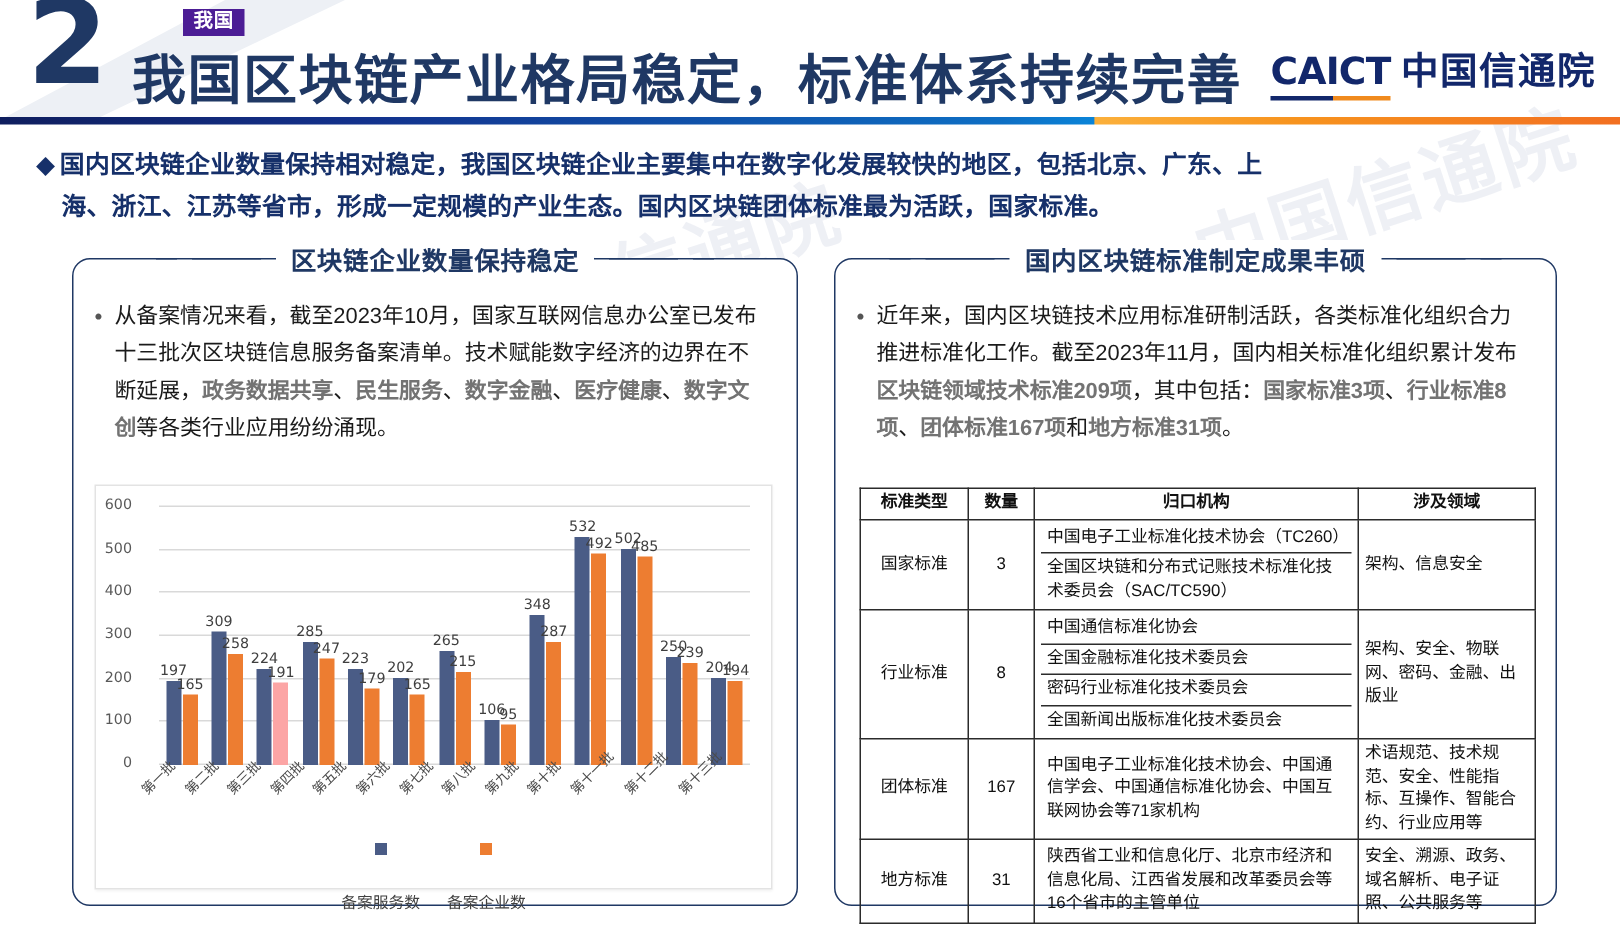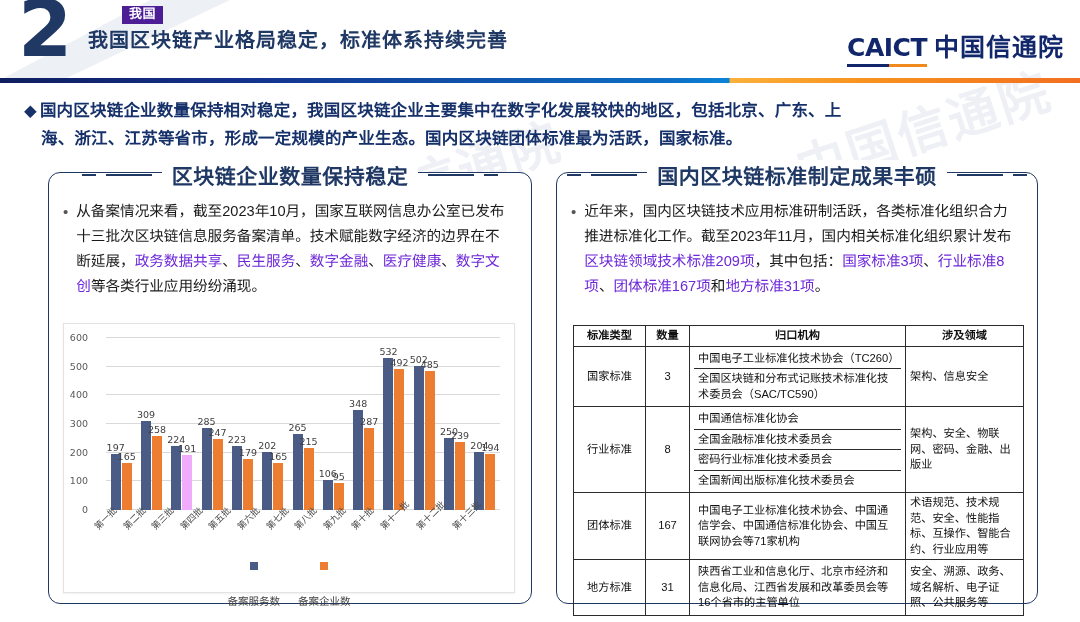--- a/index.html
+++ b/index.html
@@ -26,21 +26,21 @@
   }
   .tag {
     position: absolute; left: 122px; top: 6px;
     background: #4c1d95; color: #ffffff;
     font-size: 13px; font-weight: 700;
     padding: 1px 7px 2px 7px; line-height: 1.15;
     letter-spacing: 0.5px;
   }
   .headline {
     position: absolute; left: 88px; top: 24px;
-    font-size: 20px; font-weight: 700; color: #1F3864;
+    font-size: 36px; font-weight: 700; color: #1F3864;
     letter-spacing: 1px; white-space: nowrap;
   }
   .logo {
     position: absolute; right: 16px; top: 27px;
     display: flex; align-items: flex-end; gap: 7px;
   }
   .logo-caict {
     position: relative;
     font-family: "DejaVu Sans", sans-serif;
     font-size: 25px; font-weight: 700; color: #12276B;
@@ -83,36 +83,36 @@
   .panel-title {
     position: absolute; top: -13px; left: 0; width: 100%;
     display: flex; align-items: center; justify-content: center;
     gap: 10px; pointer-events: none;
   }
   .panel-title .rule {
     height: 1.6px; background: #1F3864; width: 46px; flex: 0 0 auto;
   }
   .panel-title .tt {
     background: #ffffff; padding: 0 10px;
-    font-size: 21px; font-weight: 700; color: #1F3864;
+    font-size: 17px; font-weight: 700; color: #1F3864;
     letter-spacing: 0.5px; white-space: nowrap;
   }
   .panel-title .gap-l, .panel-title .gap-r {
     flex: 1 1 auto; height: 1.6px; background: #1F3864;
     max-width: 14px;
   }
 
   .panel-body { padding: 26px 18px 10px 14px; }
   .bullet {
     display: flex; gap: 8px;
     font-size: 14.6px; line-height: 25px; color: #1A1A1A;
   }
   .bullet .dot { color: #555; font-size: 15px; line-height: 25px; }
   .bullet .txt { flex: 1; }
-  .hi { color: #6d28d9; font-weight: 400; }
+  .hi { color: #737373; font-weight: 700; }
 
   
   .chart-card {
     position: absolute; left: 14px; top: 150px;
     width: 452px; height: 270px;
     border: 1px solid #E3E3E3; background: #fff;
     box-shadow: 0 1px 2px rgba(0,0,0,.06);
   }
   .plot {
     position: absolute; left: 42px; top: 14px;
@@ -283,21 +283,21 @@
                 <span class="lbl">309</span>
               </div>
               <div class="bar b2" style="height: 43%; background: rgb(237, 125, 49);">
                 <span class="lbl">258</span>
               </div>
             </div>
             <div class="group">
               <div class="bar b1" style="height: 37.3333%; background: rgb(74, 92, 134);">
                 <span class="lbl">224</span>
               </div>
-              <div class="bar b2" style="height: 31.8333%; background: #f0abfc;">
+              <div class="bar b2" style="height: 31.8333%; background: #fca5a5;">
                 <span class="lbl">191</span>
               </div>
             </div>
             <div class="group">
               <div class="bar b1" style="height: 47.5%; background: rgb(74, 92, 134);">
                 <span class="lbl">285</span>
               </div>
               <div class="bar b2" style="height: 41.1667%; background: rgb(237, 125, 49);">
                 <span class="lbl">247</span>
               </div>

